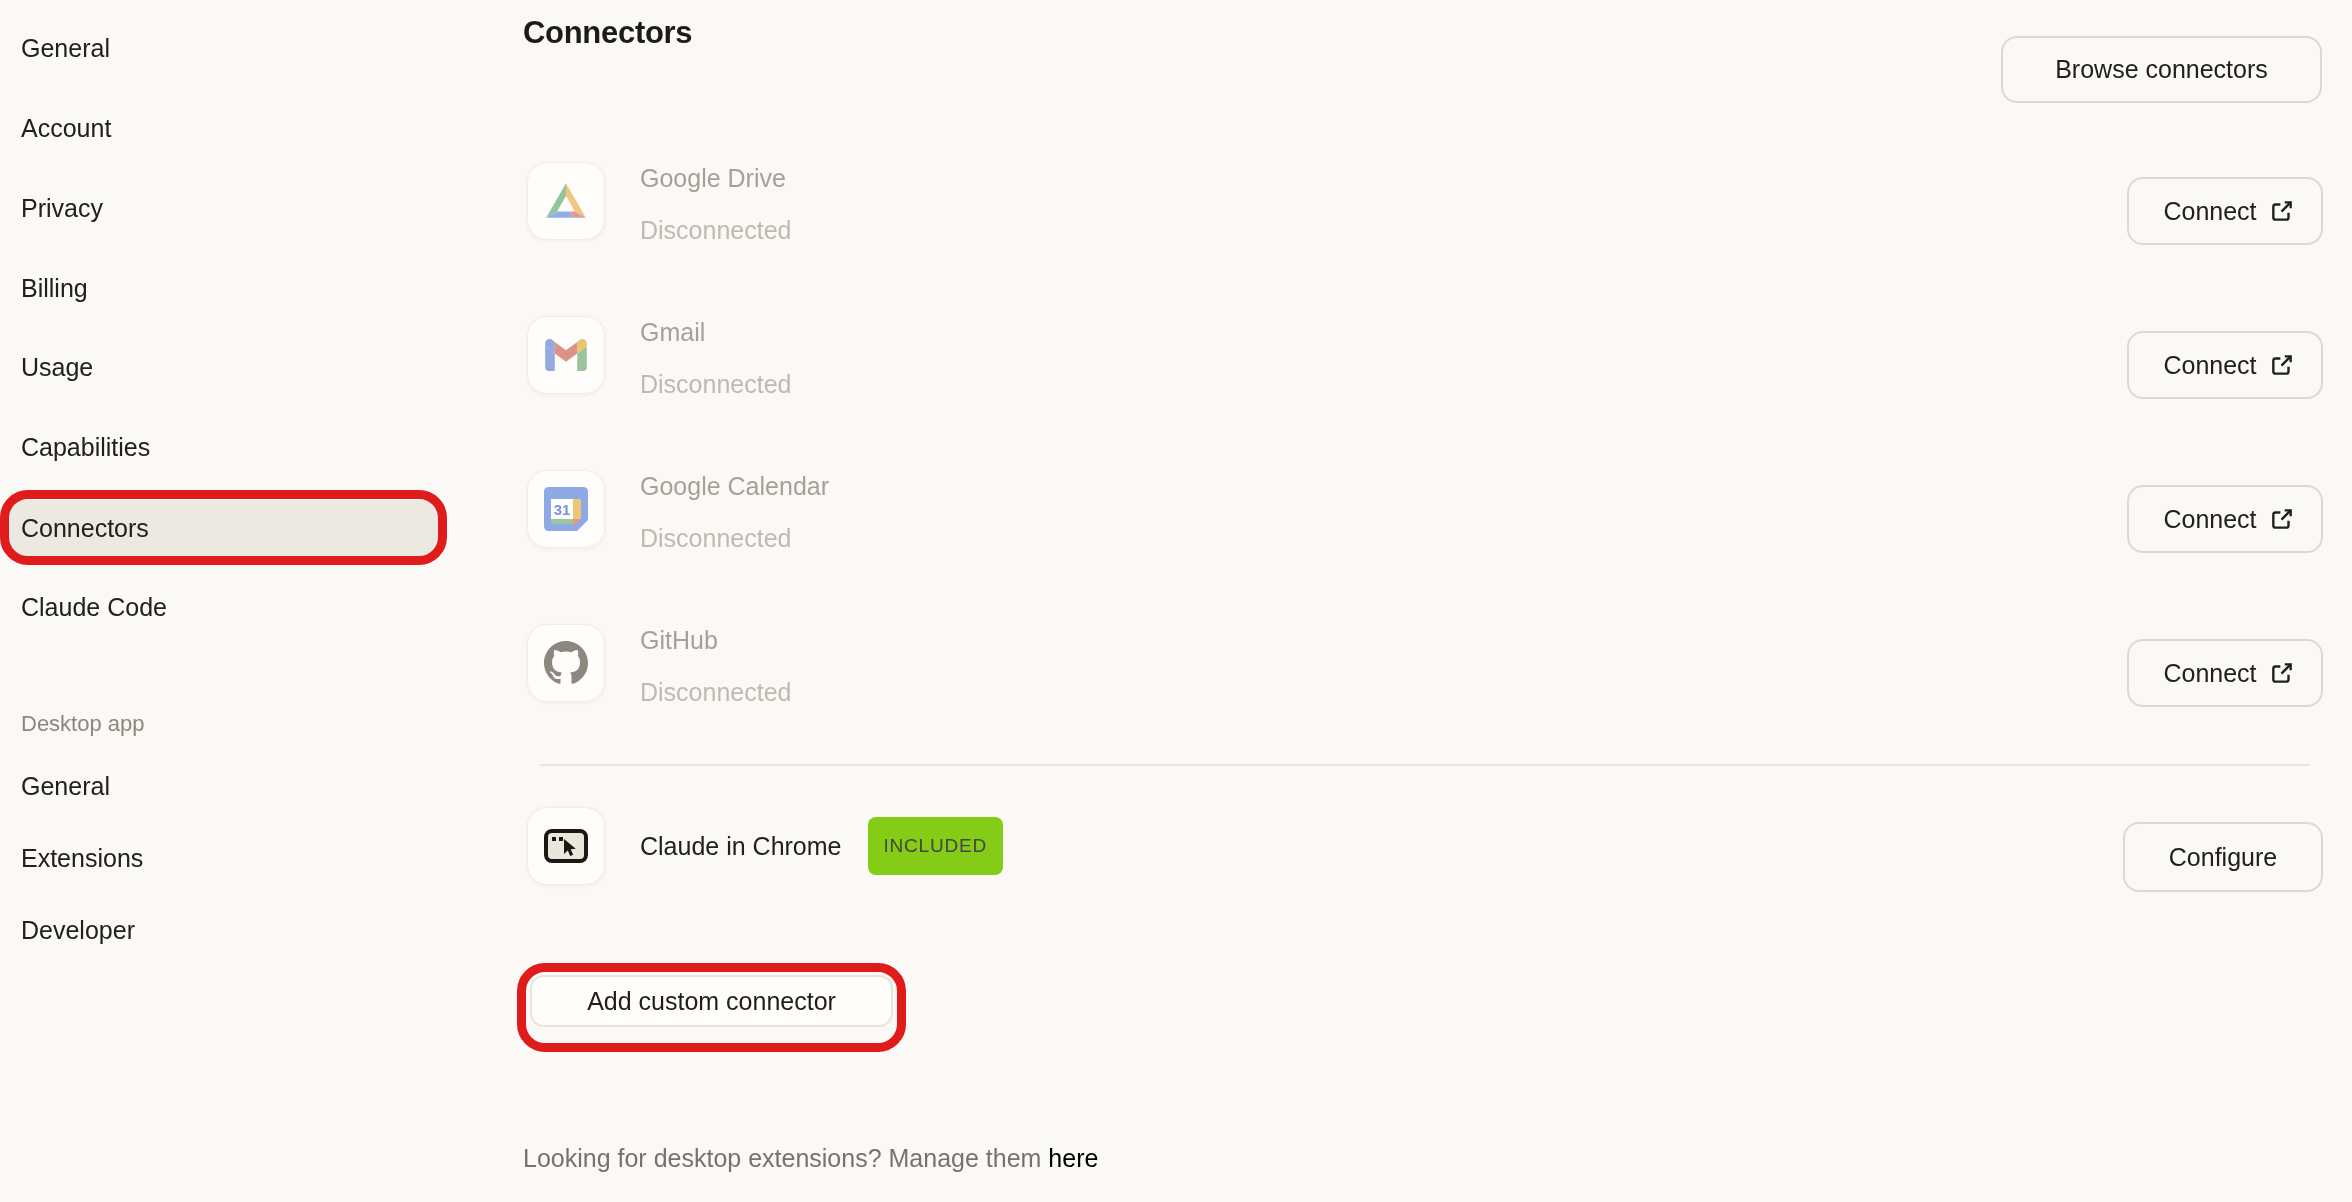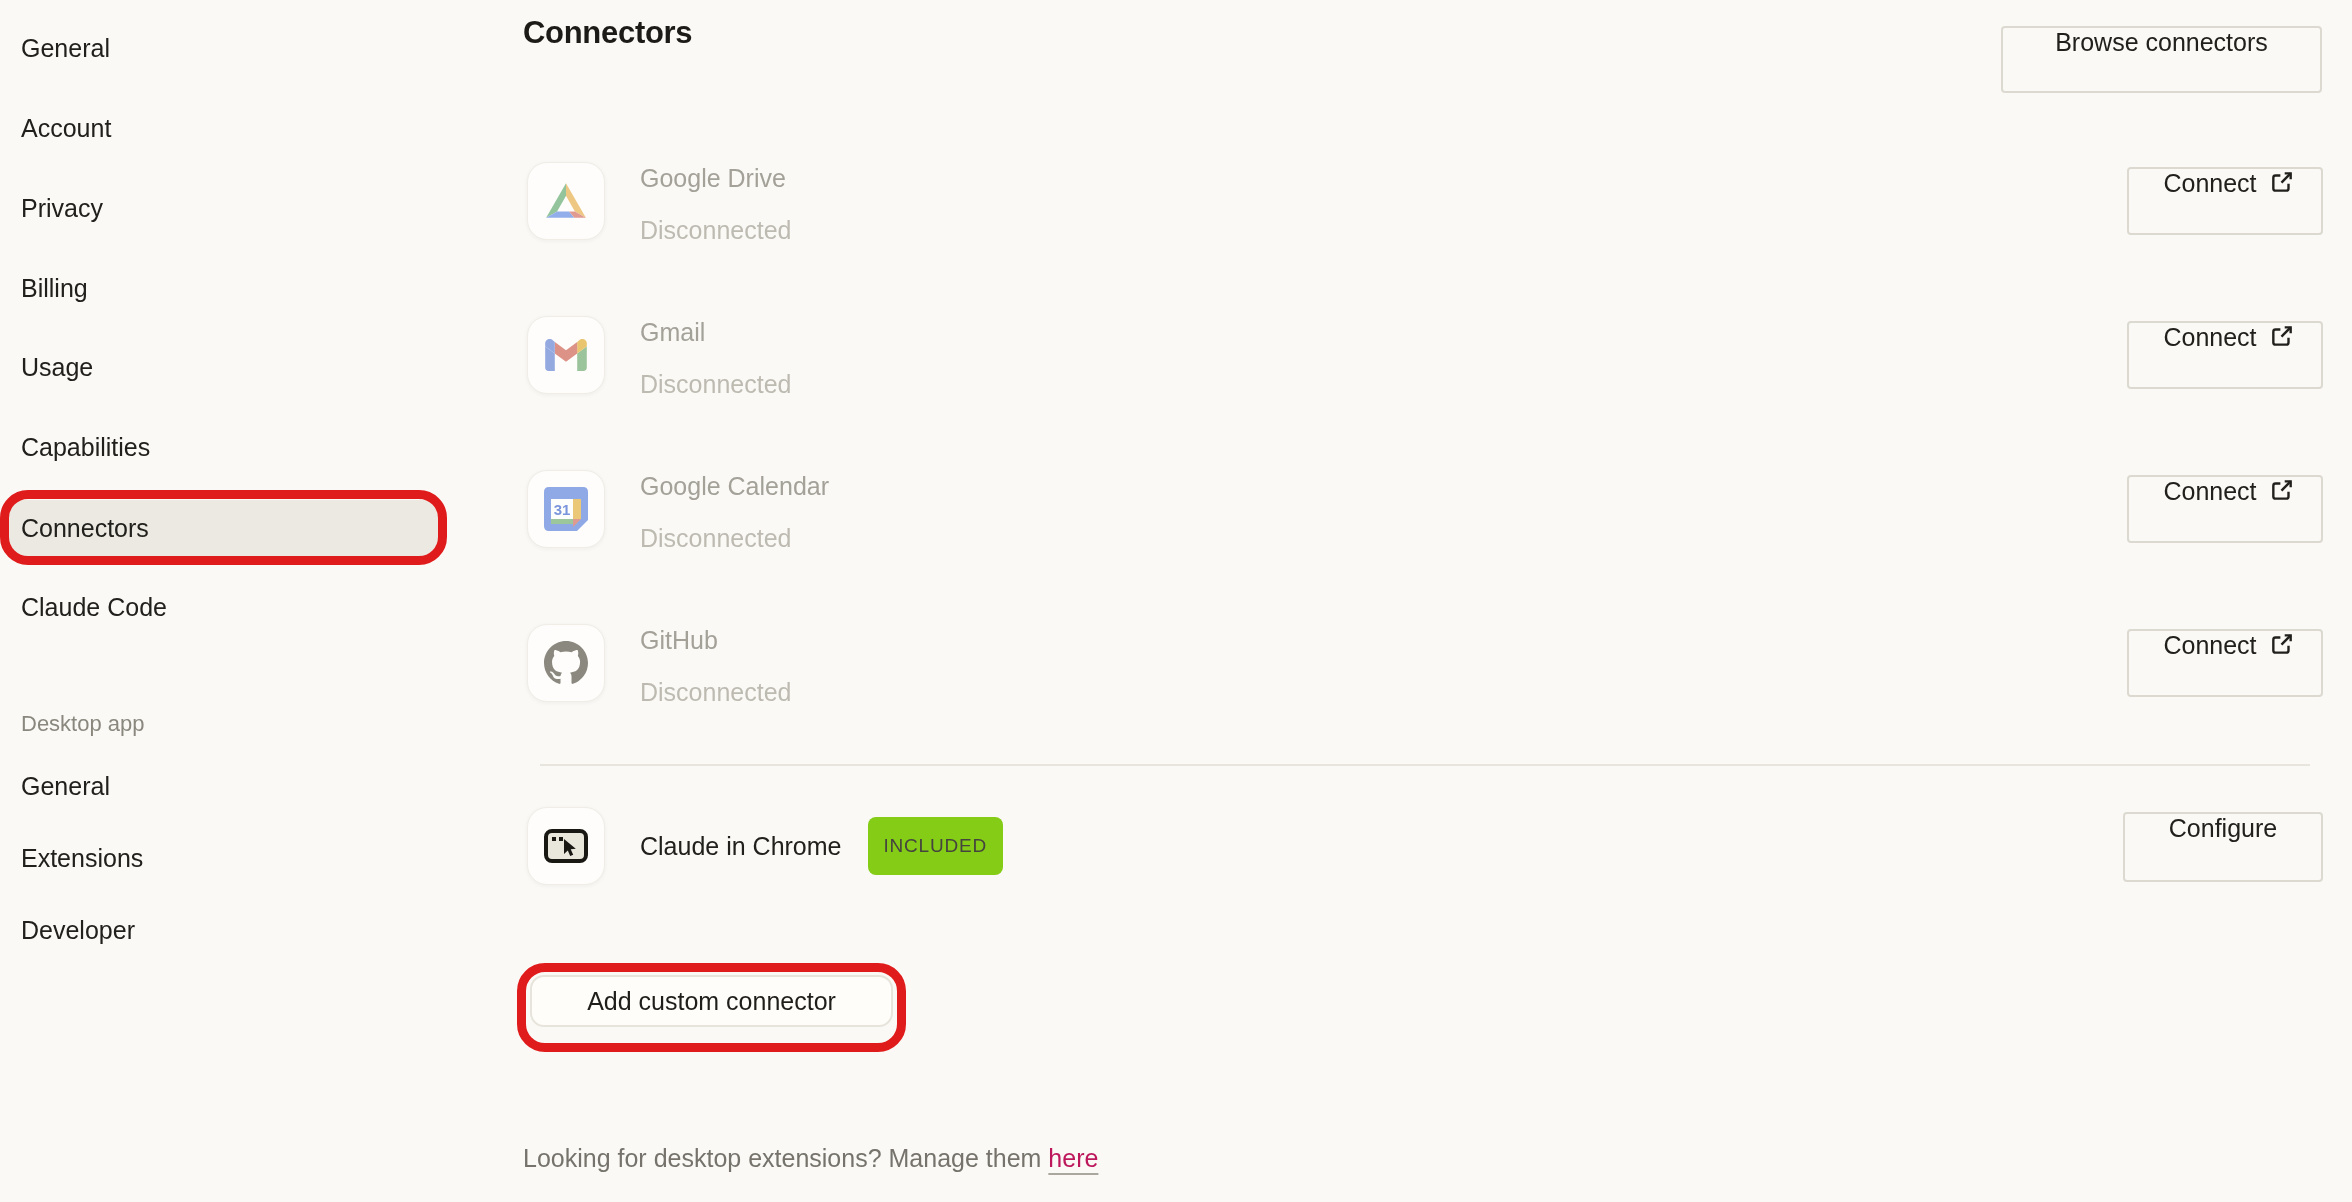--- a/index.html
+++ b/index.html
@@ -41,24 +41,24 @@
   
   .page-title {
     position:absolute; left:523px; top:15px;
     font-size:31px; font-weight:700; letter-spacing:-0.3px; color:#1c1b17;
   }
   .page-subtitle {
     position:absolute; left:523px; top:74px;
     font-size:25px; color:#6b695f;
   }
   .btn {
-    position:absolute; display:flex; align-items:flex-start; justify-content:center;
-    gap:12px; border:2px solid #dcd9d0; border-radius:4px;
+    position:absolute; display:flex; align-items:center; justify-content:center;
+    gap:12px; border:2px solid #dcd9d0; border-radius:16px;
     background:transparent; font-family:"Liberation Sans", sans-serif;
-    font-size:25px; color:#21201c; cursor:pointer;
+    font-size:25px; color:#21201c; cursor:pointer;margin-top:10px;
   }
   .btn-browse { left:2001px; top:26px; width:321px; height:67px; }
   .btn-connect { left:2127px; width:196px; height:68px;padding-left:8px; }
   .btn-configure { left:2123px; top:812px; width:200px; height:70px; }
   .btn-add {
     position:absolute; left:530px; top:975px; width:363px; height:52px;
     display:flex; align-items:center; justify-content:center;
     background:#fefdfa; border:2px solid #e7e4db; border-radius:14px;
     font-size:25px; font-weight:500; color:#1f1e1a; cursor:pointer;
     font-family:"Liberation Sans", sans-serif;
@@ -88,21 +88,21 @@
   .badge {
     background:#84cc16; color:#45443e; border-radius:8px;
     font-size:19px; letter-spacing:0.8px; padding:19px 16px; line-height:20px;
   }
 
   .footer-note {
     position:absolute; left:523px; top:1144px;
     font-size:25px; color:#75736b;
   }
   .footer-note a {
-    color:#be185d; text-decoration:underline; text-underline-offset:6px;
+    color:#000000; text-underline-offset:6px;
     text-decoration-color:#a9a79e; cursor:pointer;
   }
   svg { display:block; }
 </style>
 </head>
 <body>
 
 <div class="stage">
 
   <nav>

